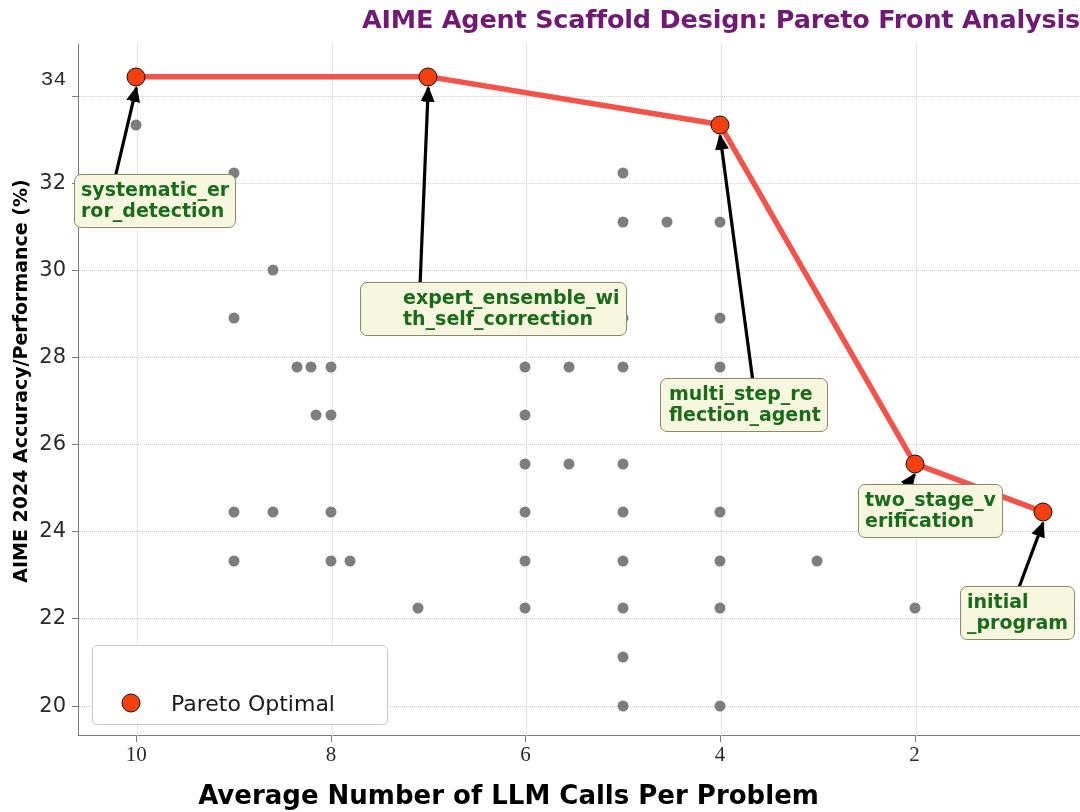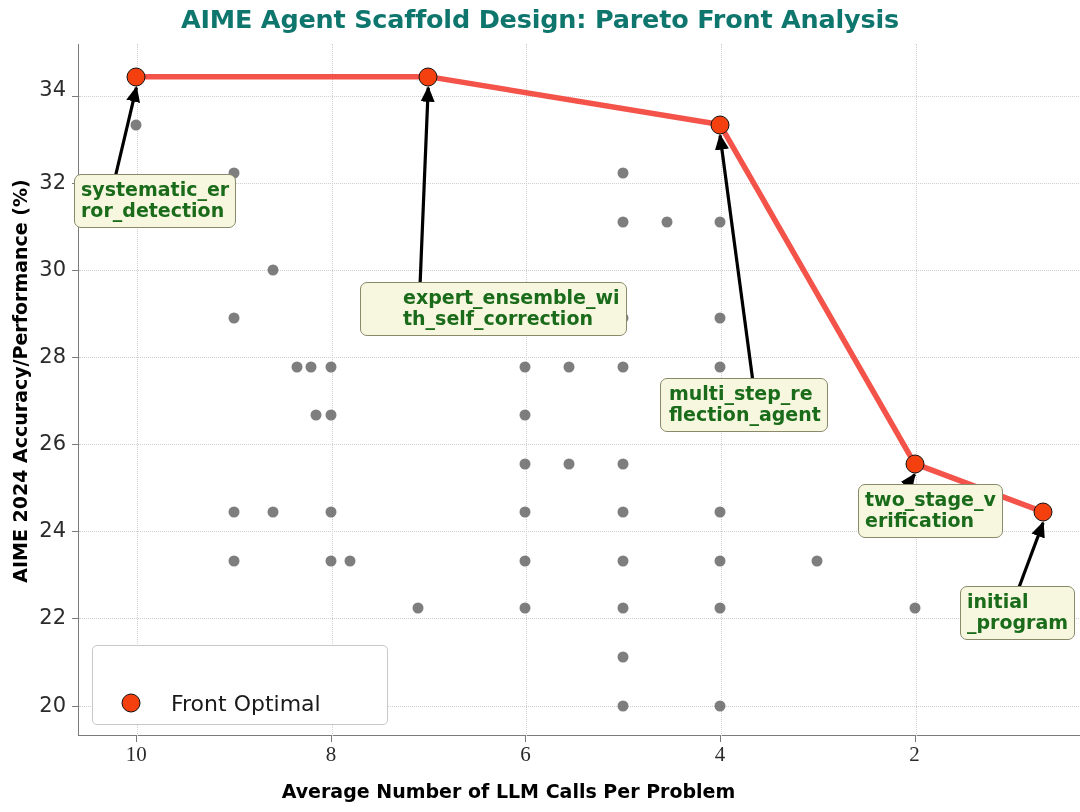--- a/index.html
+++ b/index.html
@@ -1,22 +1,22 @@
 <!DOCTYPE html>
 <html><head>
 <meta charset="utf-8">
 <style>
   html,body{margin:0;padding:0;}
   body{width:1080px;height:812px;background:#ffffff;font-family:"DejaVu Sans",sans-serif;overflow:hidden;}
   #root{position:relative;width:1080px;height:812px;}
 
   
   .chart-title{
-    position:absolute;left:0;top:4px;width:1080px;text-align:center;
-    font-family:"DejaVu Sans",sans-serif;font-weight:bold;font-size:25.5px;color:#0f766e;
+    position:absolute;left:0;top:4px;width:1080px;text-align:right;
+    font-family:"DejaVu Sans",sans-serif;font-weight:bold;font-size:25.5px;color:#701a75;
     letter-spacing:-0.2px;
   }
 
   
   .plot-area{
     position:absolute;left:78px;top:44px;width:1002px;height:692px;
     background:#ffffff;border-left:1.3px solid #7a7a7a;border-bottom:1.3px solid #7a7a7a;
     box-sizing:border-box;
   }
   .gridline-h{position:absolute;left:0;width:1002px;height:0;border-top:1px dotted #d0d0d0;}
@@ -30,21 +30,21 @@
   }
   .ytick-mark{position:absolute;width:6px;height:0;border-top:1.3px solid #7a7a7a;}
   .xtick-label{
     position:absolute;top:742px;font-size:21px;color:#2b2b2b;
     font-family:Liberation Serif, serif;text-align:center;white-space:nowrap;transform:translateX(-50%);
   }
   .xtick-mark{position:absolute;top:736px;width:0;height:6px;border-left:1.3px solid #7a7a7a;}
 
   .xaxis-title{
     position:absolute;left:0;top:780px;width:1017px;text-align:center;
-    font-weight:bold;font-size:19px;color:#000;font-family:"DejaVu Sans",sans-serif;
+    font-weight:bold;font-size:26px;color:#000;font-family:"DejaVu Sans",sans-serif;
   }
   .yaxis-title{
     position:absolute;left:-330px;top:370px;width:700px;text-align:center;
     font-weight:bold;font-size:19px;color:#000;font-family:"DejaVu Sans",sans-serif;
     transform:rotate(-90deg);transform-origin:center center;
   }
 
   
   .pt-dom{
     position:absolute;width:11px;height:11px;border-radius:50%;
@@ -107,21 +107,21 @@
       <div class="ytick-label" style="left: 18px; width: 48px; right: auto; top: 518.447px;">24</div>
       <div class="ytick-mark" style="left: 72px; top: 531.447px;"></div>
       <div class="ytick-label" style="left: 18px; width: 48px; right: auto; top: 431.403px;">26</div>
       <div class="ytick-mark" style="left: 72px; top: 444.403px;"></div>
       <div class="ytick-label" style="left: 18px; width: 48px; right: auto; top: 344.358px;">28</div>
       <div class="ytick-mark" style="left: 72px; top: 357.358px;"></div>
       <div class="ytick-label" style="left: 18px; width: 48px; right: auto; top: 257.314px;">30</div>
       <div class="ytick-mark" style="left: 72px; top: 270.314px;"></div>
       <div class="ytick-label" style="left: 18px; width: 48px; right: auto; top: 170.27px;">32</div>
       <div class="ytick-mark" style="left: 72px; top: 183.27px;"></div>
-      <div class="ytick-label" style="left: 18px; width: 48px; right: auto; top: 77px;">34</div>
+      <div class="ytick-label" style="left: 18px; width: 48px; right: auto; top: 68px; font-family: Liberation Mono, monospace;">34</div>
       <div class="ytick-mark" style="left: 72px; top: 96.2264px;"></div>
       <div class="xtick-label" style="left: 136.369px;">10</div>
       <div class="xtick-mark" style="left: 136.369px;"></div>
       <div class="xtick-label" style="left: 330.932px;">8</div>
       <div class="xtick-mark" style="left: 330.932px;"></div>
       <div class="xtick-label" style="left: 525.495px;">6</div>
       <div class="xtick-mark" style="left: 525.495px;"></div>
       <div class="xtick-label" style="left: 720.058px;">4</div>
       <div class="xtick-mark" style="left: 720.058px;"></div>
       <div class="xtick-label" style="left: 914.621px;">2</div>
@@ -204,20 +204,20 @@
 flection_agent</div>
       <div class="annot" style="left: 858px; top: 484px;">two_stage_v
 erification</div>
       <div class="annot" style="left: 960px; top: 586px;">initial
 _program</div>
     </div>
 
   <div class="legend">
     <div class="legend-row" style="top:40px">
       <span class="legend-mark" style="width:19px;height:19px;background:#f4400f;border:1.6px solid #111;box-sizing:border-box;"></span>
-      <span class="legend-text">Front Optimal</span>
+      <span class="legend-text">Pareto Optimal</span>
     </div>
   </div>
 
   <div class="xaxis-title">Average Number of LLM Calls Per Problem</div>
   <div class="yaxis-title">AIME 2024 Accuracy/Performance (%)</div>
 
 </div>
 
 </body></html>

